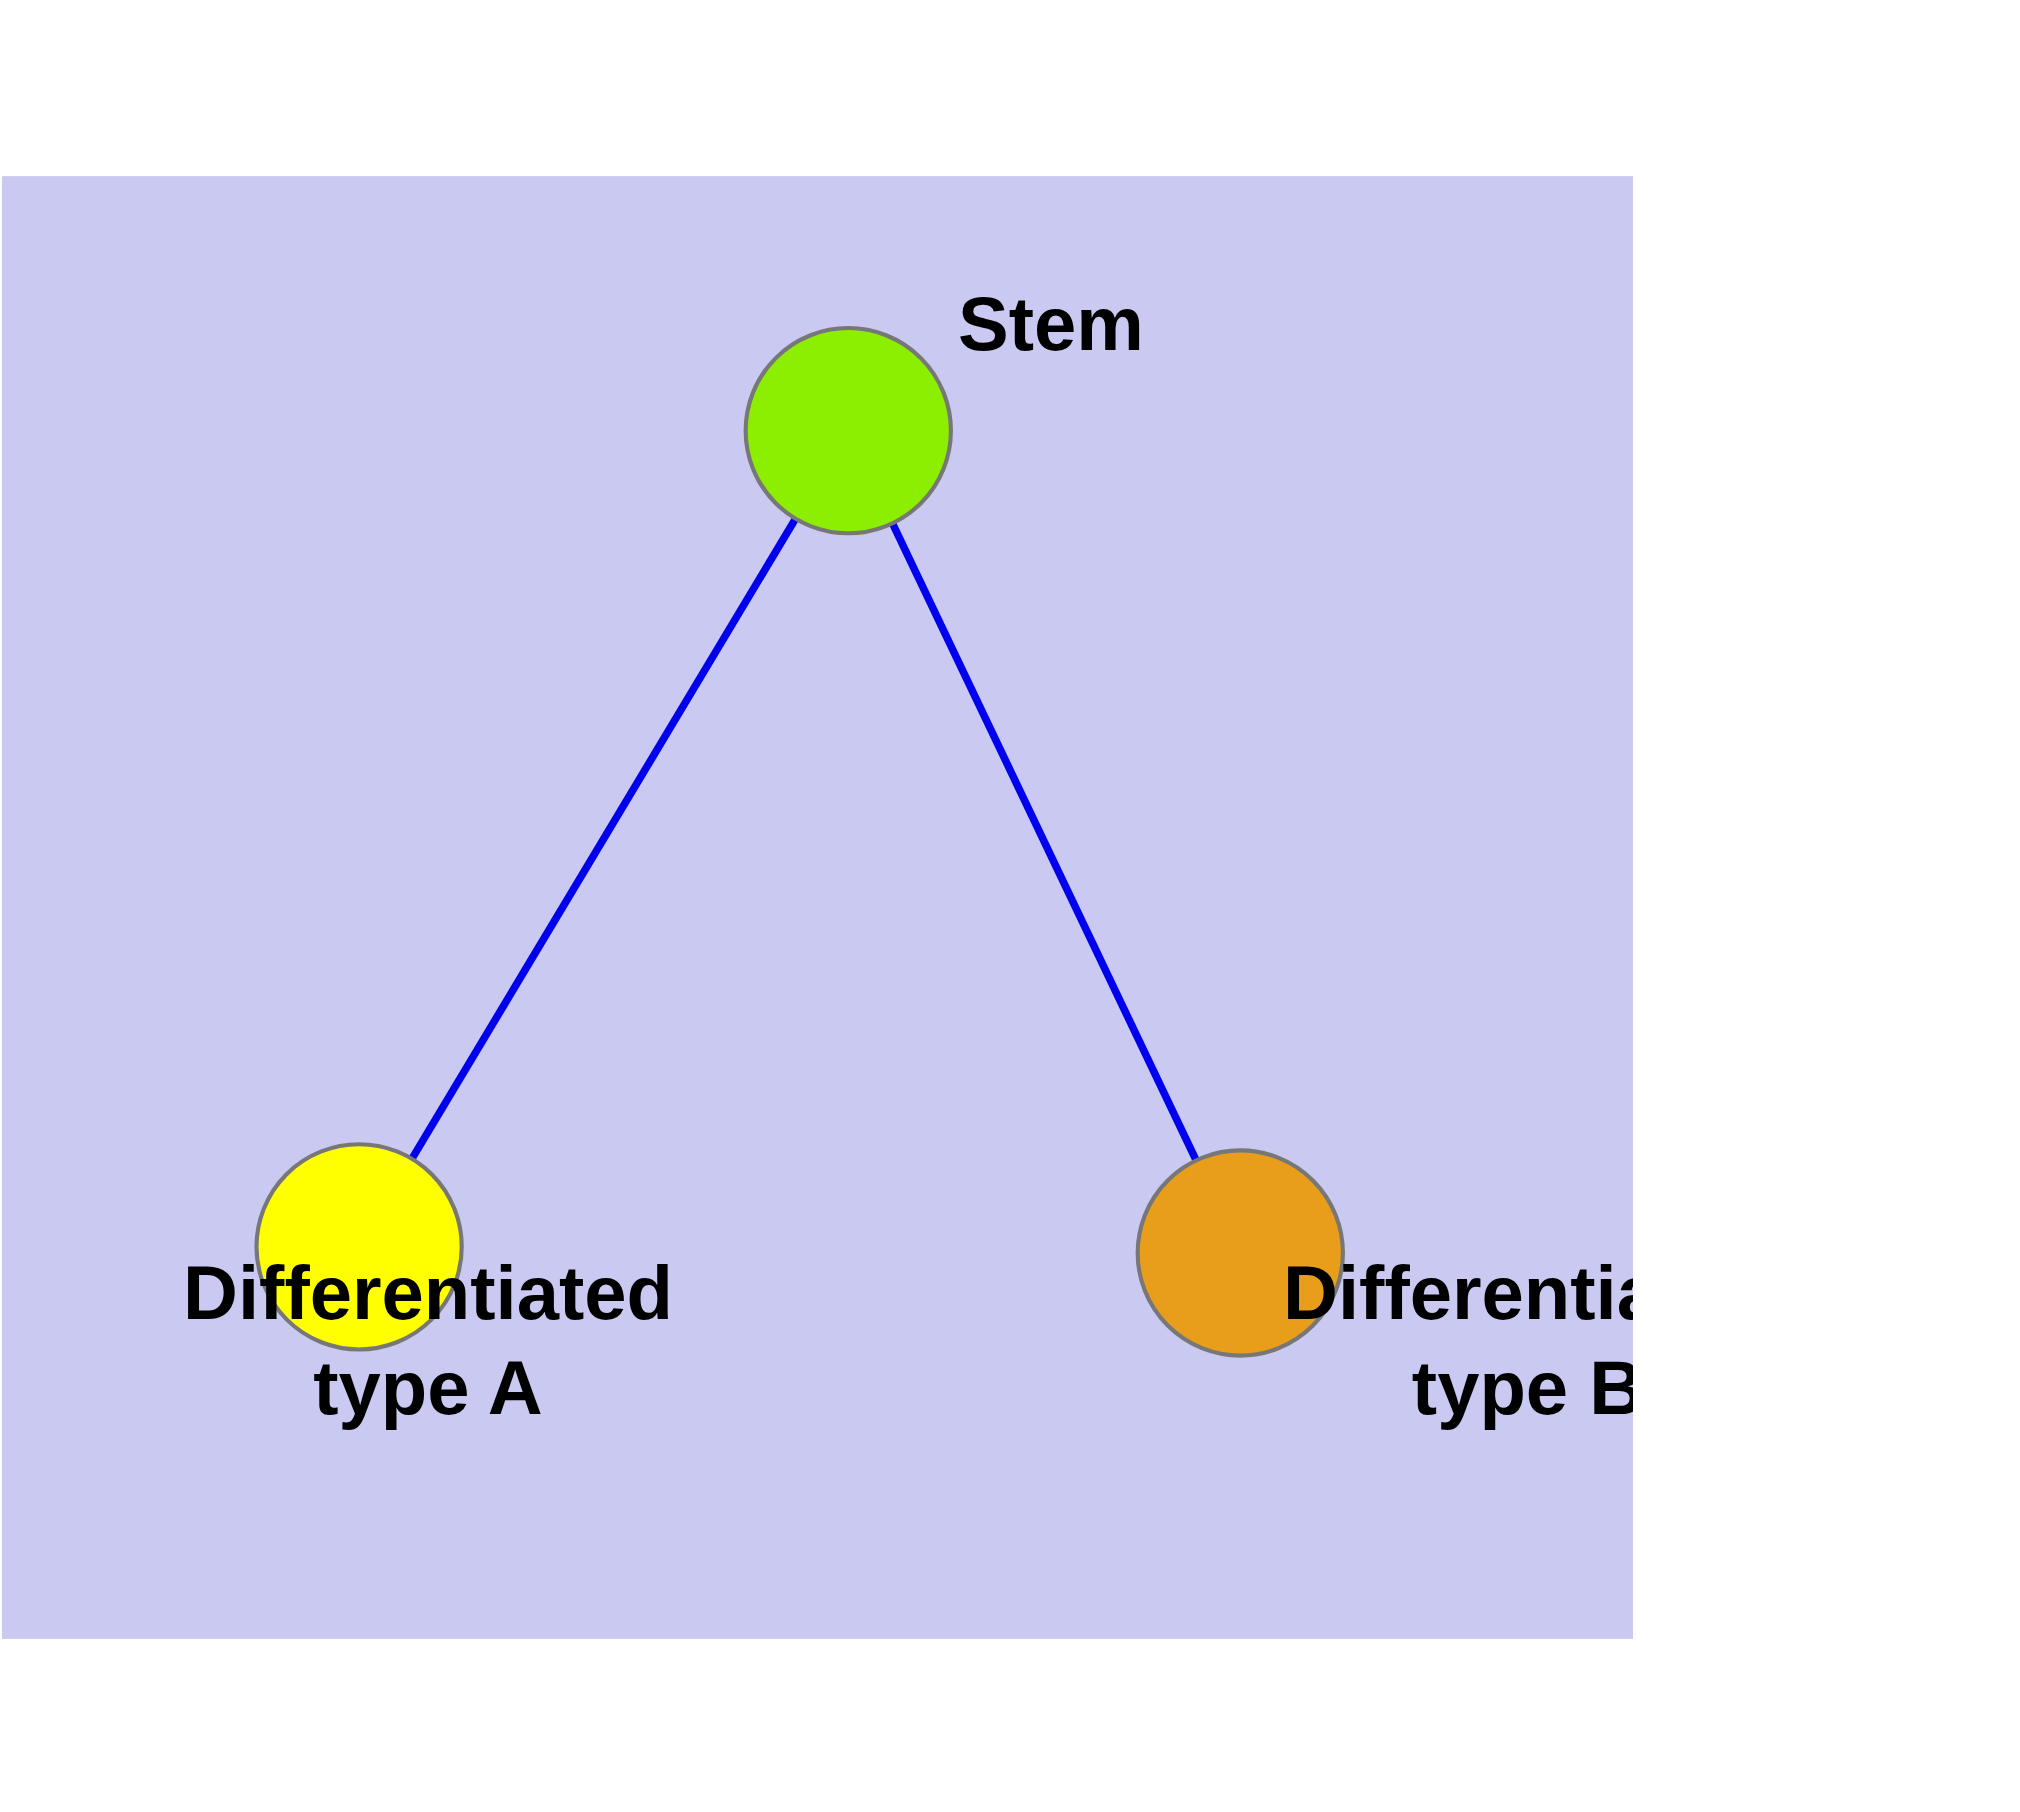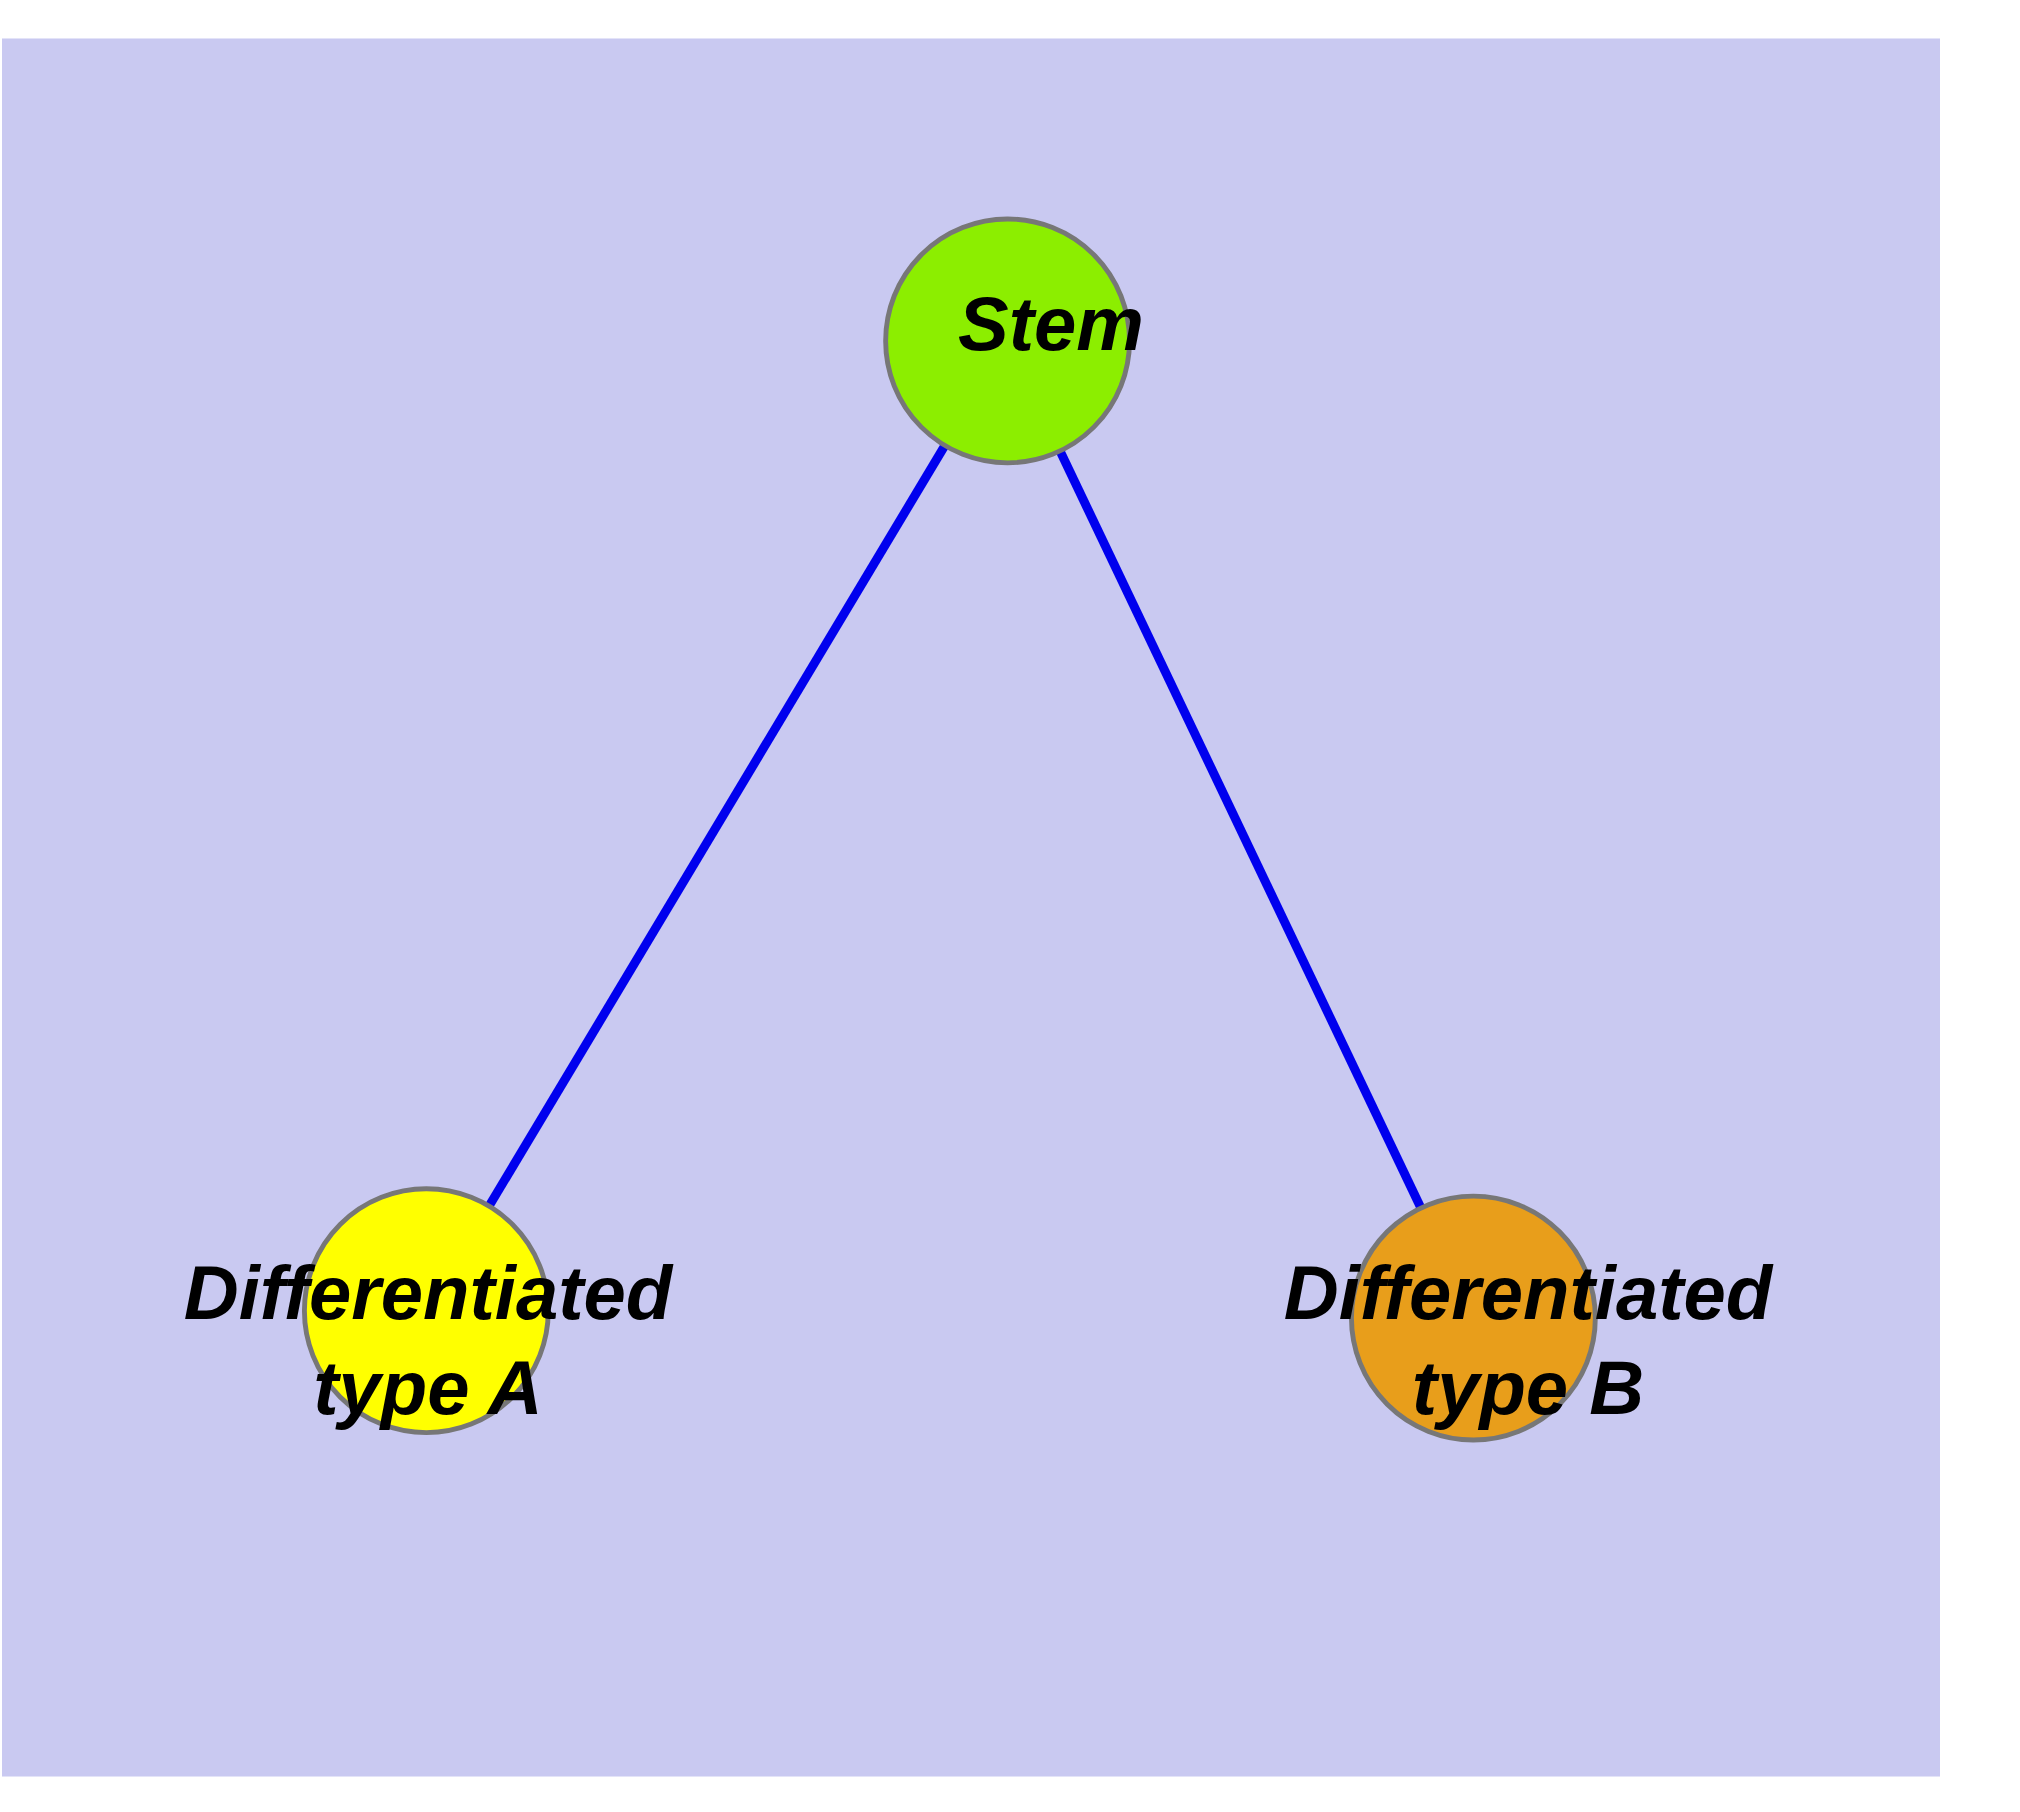--- a/index.html
+++ b/index.html
@@ -2,28 +2,27 @@
 <html style="font-size:13.6px"><head>
 <meta charset="utf-8">
 <style>
   html, body {
     margin: 0;
     padding: 0;
     background: #ffffff;
   }
   #stage {
     position: relative;
-    width: 1940px;
+    width: 1633px;
     height: 1812px;
     overflow: hidden;
     box-sizing: border-box;
     border-top: 3.4px solid #ffffff;
     border-left: 2.5px solid #ffffff;
     font-family: "Liberation Sans", sans-serif;
-    font-style: italic;
   }
   #graph-svg {
     position: absolute;
     left: 0;
     top: 0;
     width: 100%;
     height: 100%;
     display: block;
   }
   .node-label {

